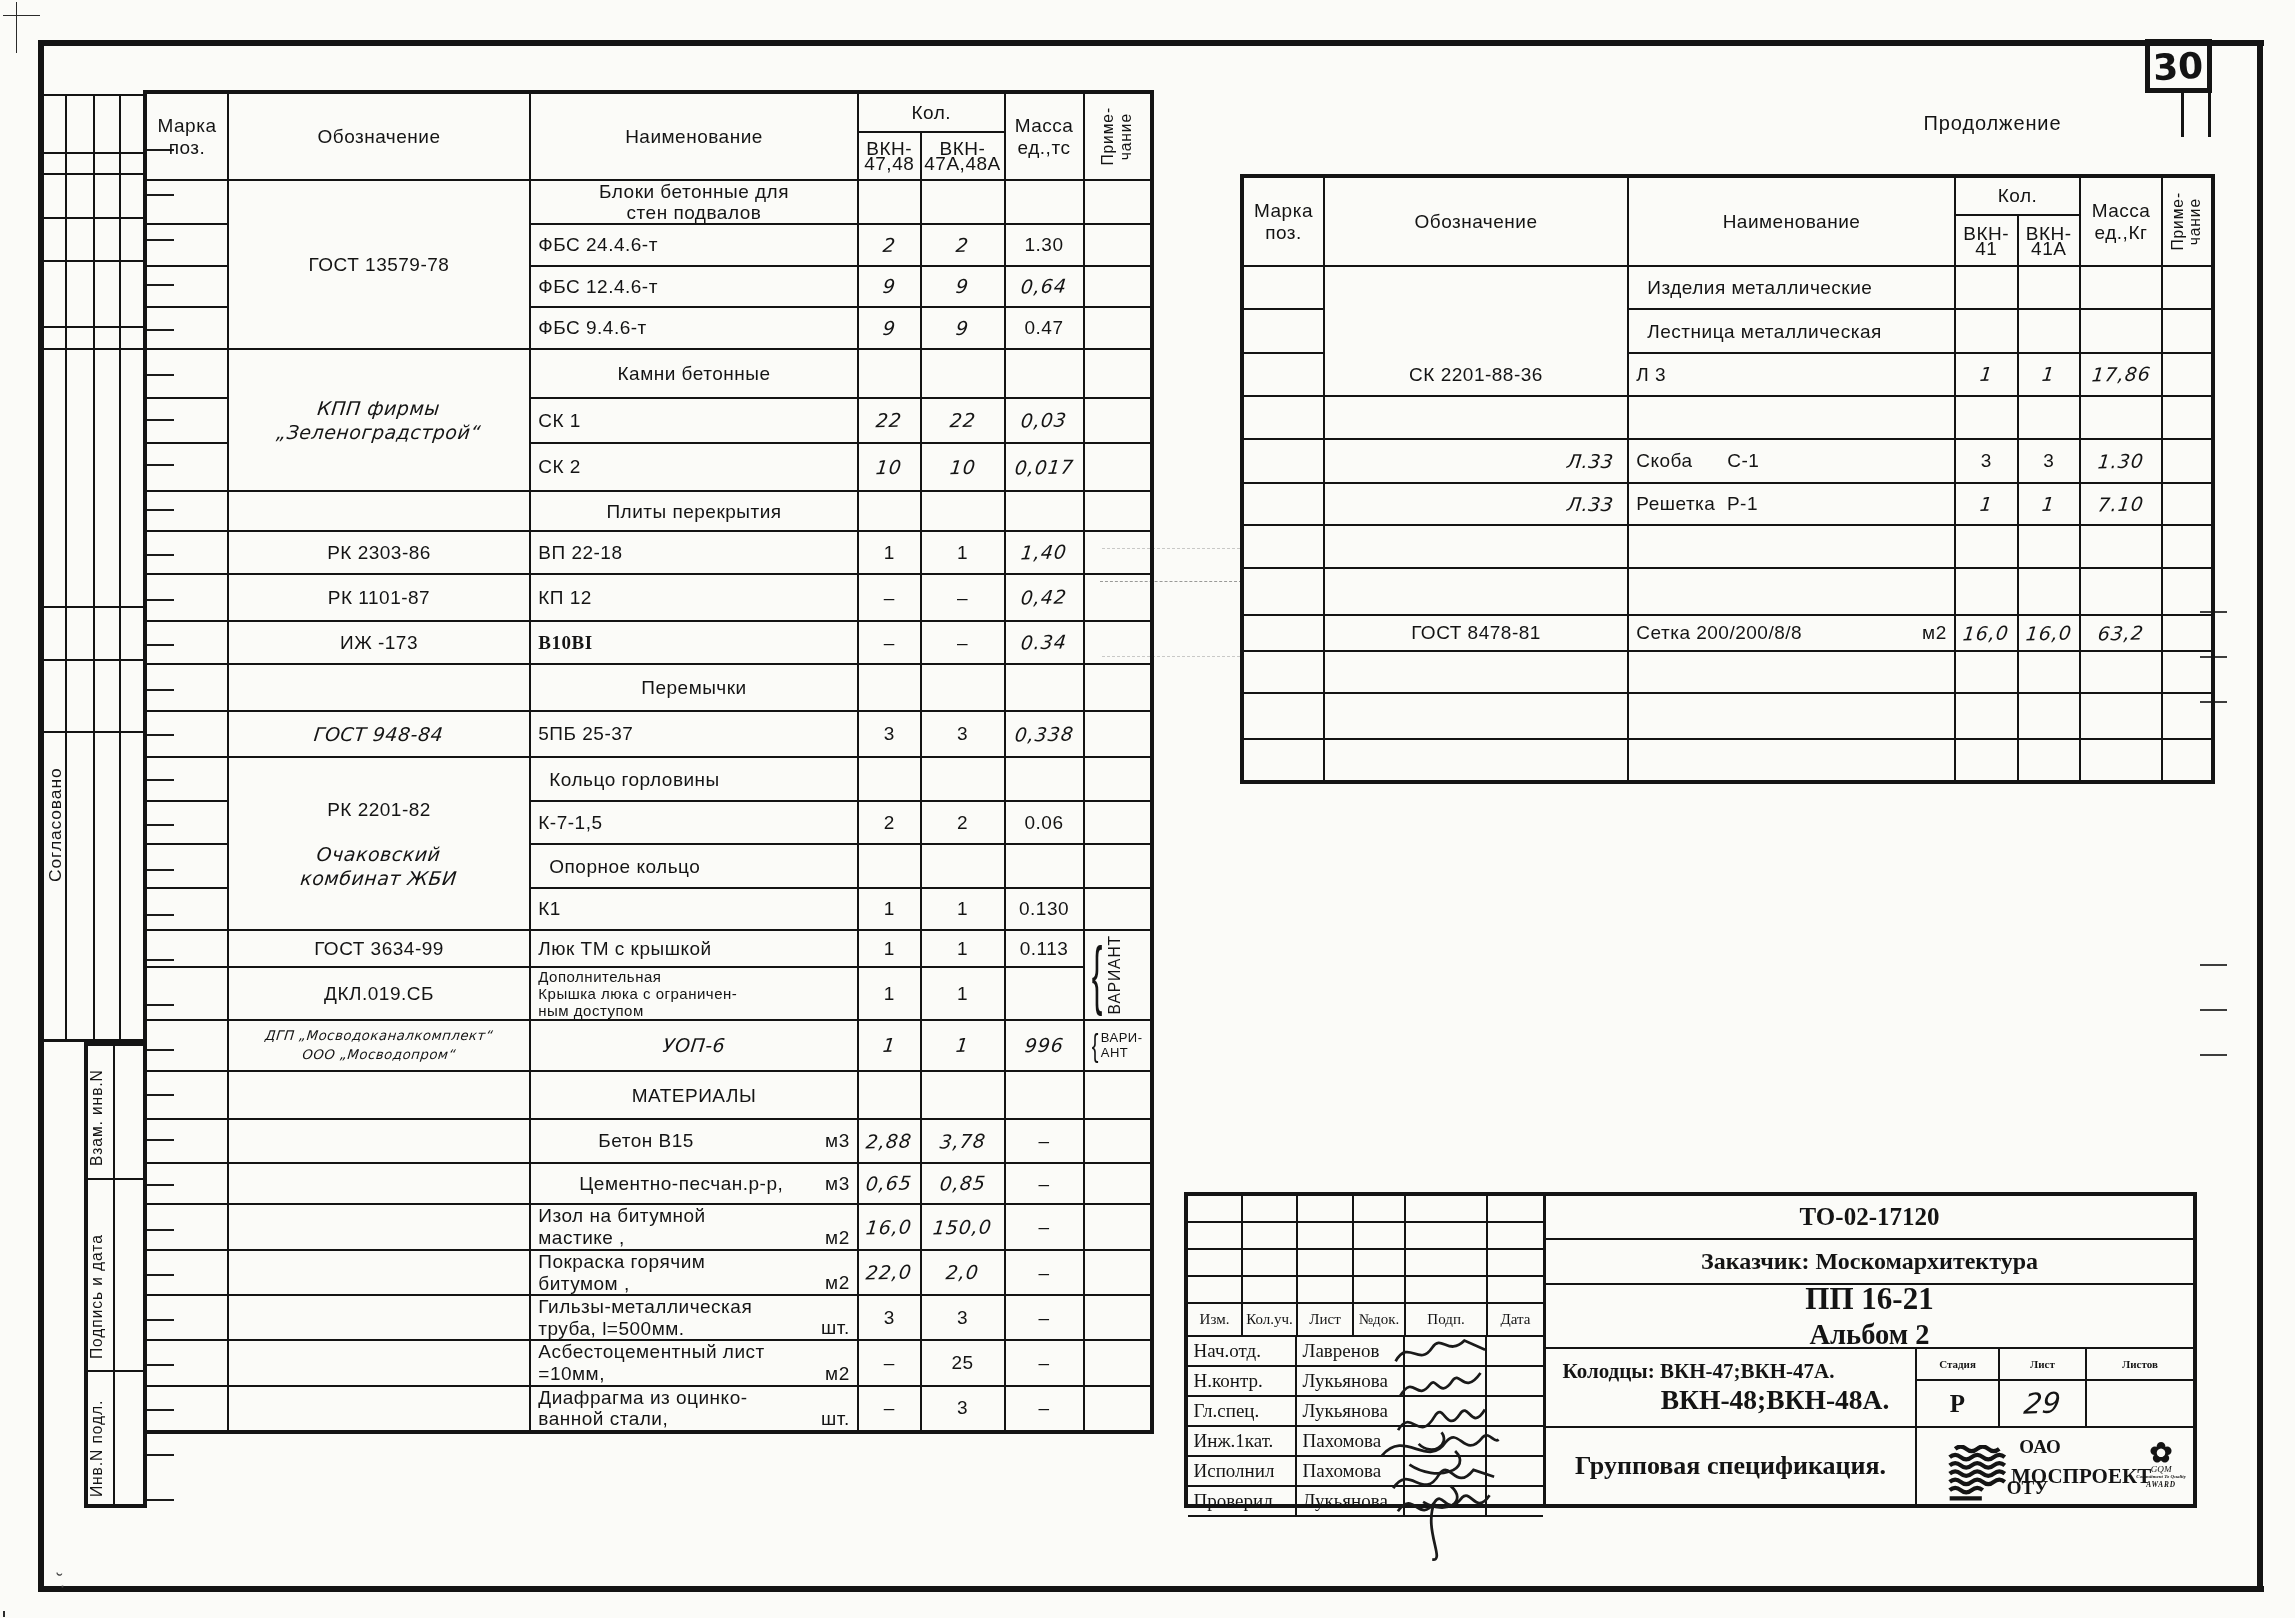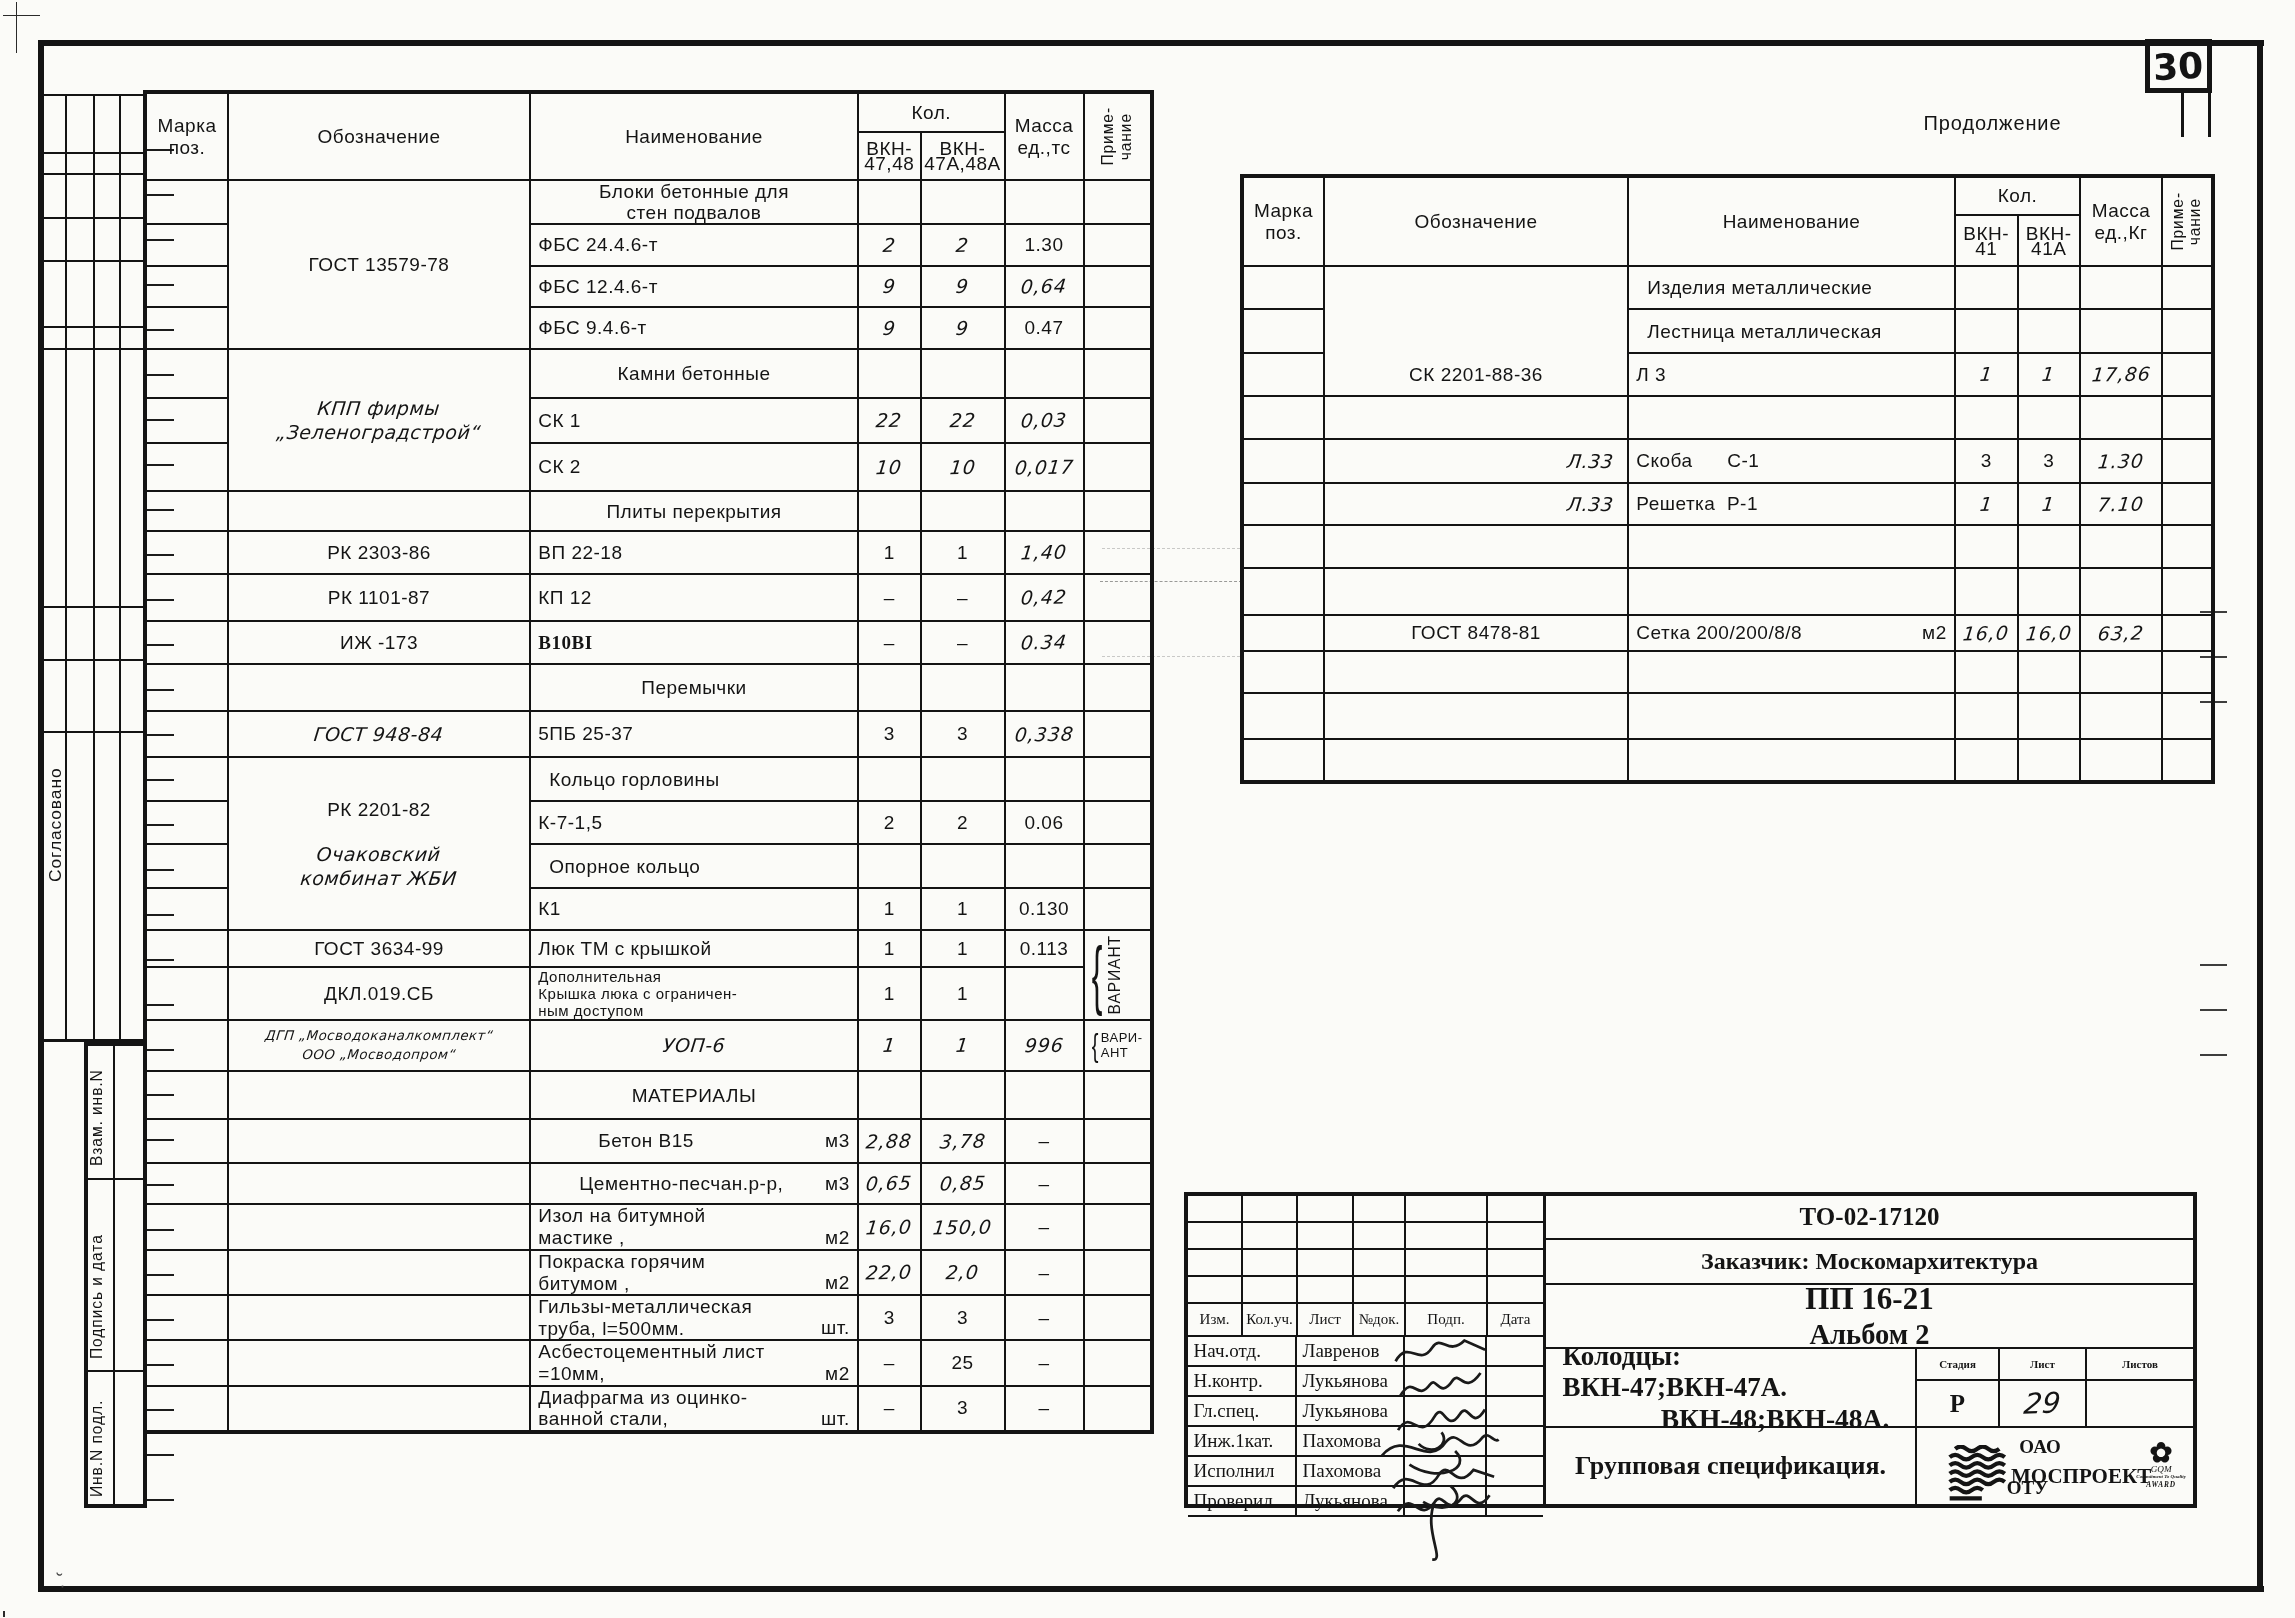--- a/index.html
+++ b/index.html
@@ -82,21 +82,21 @@
             font-size:25px;box-sizing:border-box;}
   .doc-customer{height:45px;border-bottom:2.8px solid #141414;display:flex;align-items:center;justify-content:center;
             font-size:24px;box-sizing:border-box;}
   .doc-name{height:64px;border-bottom:2.8px solid #141414;display:flex;flex-direction:column;align-items:center;
             justify-content:center;box-sizing:border-box;}
   .doc-name .l1{font-size:31px;}
   .doc-name .l2{font-size:28.5px;margin-top:1.8px;}
   .doc-mid{height:79px;display:flex;border-bottom:2.8px solid #141414;box-sizing:border-box;}
   .doc-wells{width:371px;border-right:2.3px solid #141414;box-sizing:border-box;display:flex;flex-direction:column;
              justify-content:center;padding:0 16.5px;}
-  .doc-wells .w1{font-size:27px;text-align:left;}
+  .doc-wells .w1{font-size:21px;text-align:left;}
   .doc-wells .w2{font-size:27.5px;text-align:right;padding-right:9.2px;}
   .doc-stage{flex:1;display:grid;grid-template-columns:83px 87px 1fr;grid-template-rows:32px 1fr;}
   .doc-stage div{border-right:2.3px solid #141414;border-bottom:2.3px solid #141414;display:flex;align-items:center;
                  justify-content:center;font-size:11px;}
   .doc-stage div:nth-child(3n){border-right:none;}
   .doc-stage div:nth-child(n+4){border-bottom:none;font-size:25px;}
   .hw29{font-family:"DejaVu Sans",sans-serif;font-style:italic;font-size:28.5px;transform:skewX(-8deg) rotate(-2deg);font-weight:normal;}
   .doc-bottom{flex:1;display:flex;}
   .doc-spec{width:371px;border-right:2.3px solid #141414;box-sizing:border-box;display:flex;align-items:center;
             justify-content:center;font-size:26px;}

